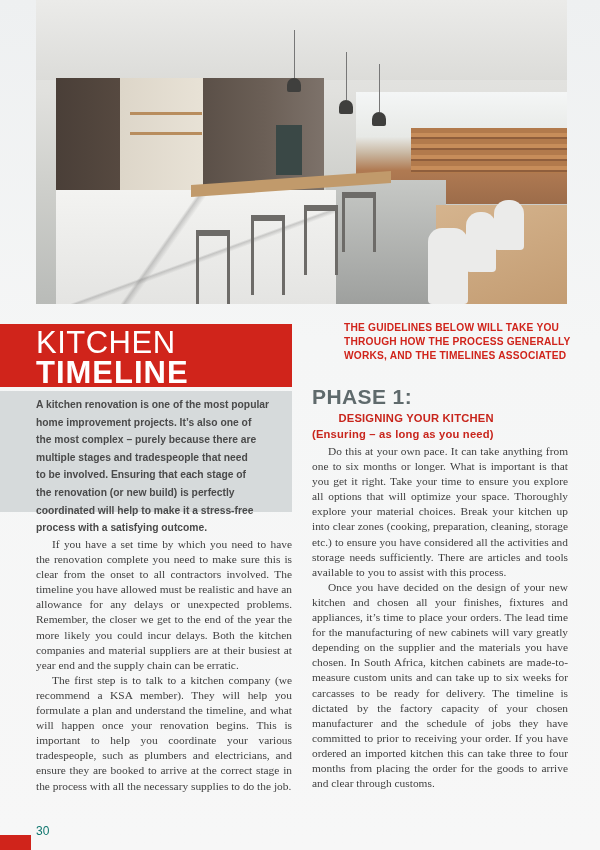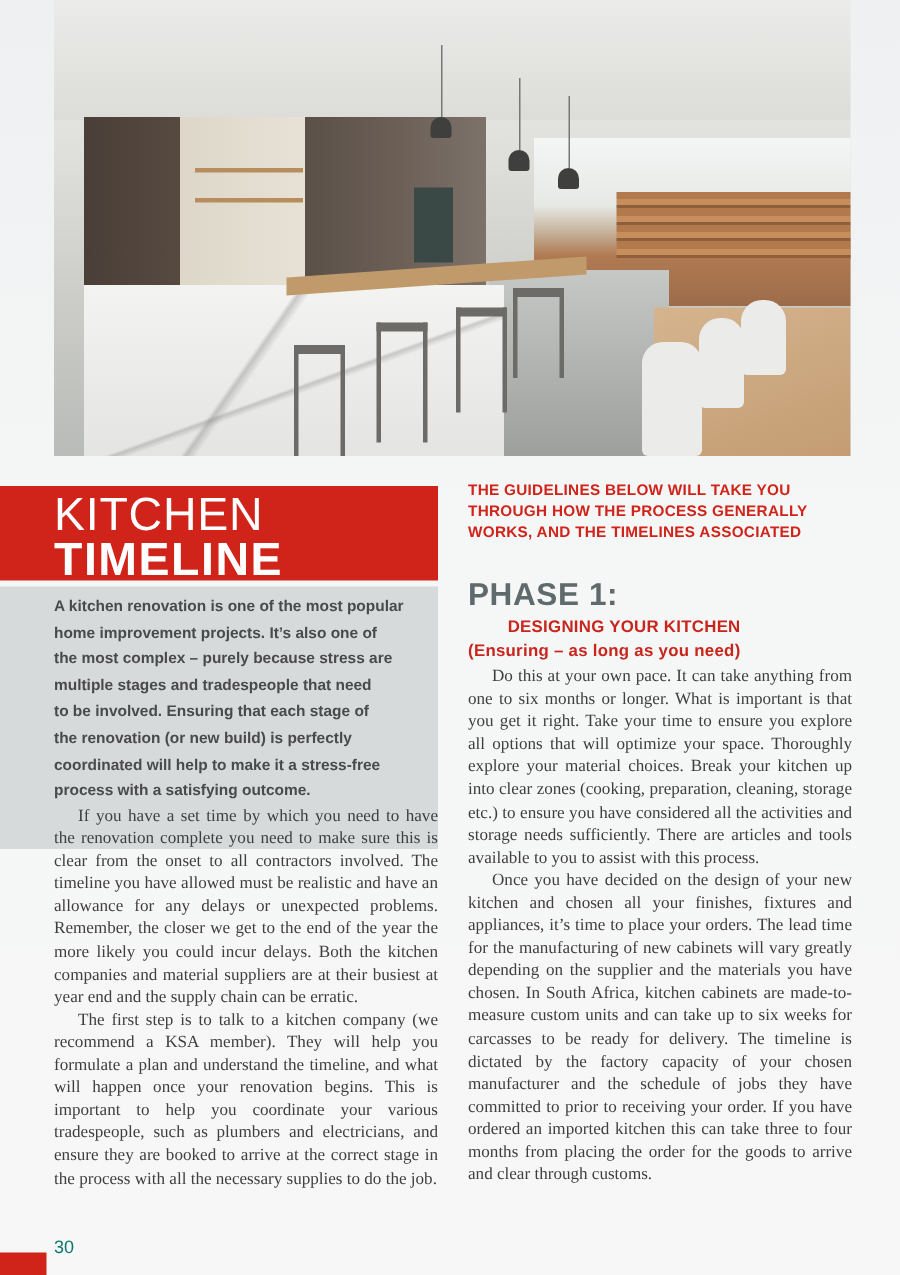--- a/index.html
+++ b/index.html
@@ -53,21 +53,21 @@
       position: absolute; left: 36px; top: 2px;
       font-family: "Liberation Sans", sans-serif; font-size: 31px; font-weight: 400;
       color: #ffffff; letter-spacing: 0.5px; line-height: 33px;
     }
     .title-line2 {
       position: absolute; left: 36px; top: 32px;
       font-family: "Liberation Sans", sans-serif; font-size: 31px; font-weight: 700;
       color: #ffffff; letter-spacing: 1px; line-height: 33px;
     }
     .intro-box {
-      position: absolute; left: 0; top: 391px; width: 292px; height: 175px;
+      position: absolute; left: 0; top: 391px; width: 292px; height: 121px;
       background: #d6dadb;
     }
     .intro-text {
       position: absolute; left: 36px; top: 5px; width: 254px;
       font-size: 10.3px; font-weight: 700; color: #4a4a4a; line-height: 17.6px;
     }
     .intro-text span { display: block; white-space: nowrap; }
 
     
     .col {
@@ -76,21 +76,21 @@
     }
     .col p { text-indent: 16px; }
     .col-left { left: 36px; top: 537px; width: 256px; }
     .col-right { left: 312px; top: 444px; width: 256px; }
 
     .lead-red {
       position: absolute; left: 312px; top: 321px; width: 260px;
       font-size: 10.2px; font-weight: 700; color: #d0241b; line-height: 14.2px;
       letter-spacing: 0.2px;
     }
-    .lead-red span { display: block; white-space: nowrap; }
+    .lead-red span { display: block; white-space: nowrap; margin-left: 32px; }
     .phase-title {
       position: absolute; left: 312px; top: 386px;
       font-size: 21px; font-weight: 700; color: #5f6a6c; line-height: 22px; letter-spacing: 0.4px;
     }
     .phase-sub {
       position: absolute; left: 312px; top: 410px;
       font-size: 11.2px; font-weight: 700; color: #c8251c; line-height: 16px; letter-spacing: 0.2px; text-align: right;
     }
 
     
@@ -132,21 +132,21 @@
 
 <div class="title-box">
   <div class="title-line1">KITCHEN</div>
   <div class="title-line2">TIMELINE</div>
 </div>
 
 <div class="intro-box">
   <div class="intro-text">
     <span>A kitchen renovation is one of the most popular</span>
     <span>home improvement projects. It’s also one of</span>
-    <span>the most complex – purely because stress are</span>
+    <span>the most complex – purely because there are</span>
     <span>multiple stages and tradespeople that need</span>
     <span>to be involved. Ensuring that each stage of</span>
     <span>the renovation (or new build) is perfectly</span>
     <span>coordinated will help to make it a stress-free</span>
     <span>process with a satisfying outcome.</span>
   </div>
 </div>
 
 <div class="col col-left">
   <p>If you have a set time by which you need to have the renovation complete you need to make sure this is clear from the onset to all contractors involved. The timeline you have allowed must be realistic and have an allowance for any delays or unexpected problems. Remember, the closer we get to the end of the year the more likely you could incur delays. Both the kitchen companies and material suppliers are at their busiest at year end and the supply chain can be erratic.</p>

